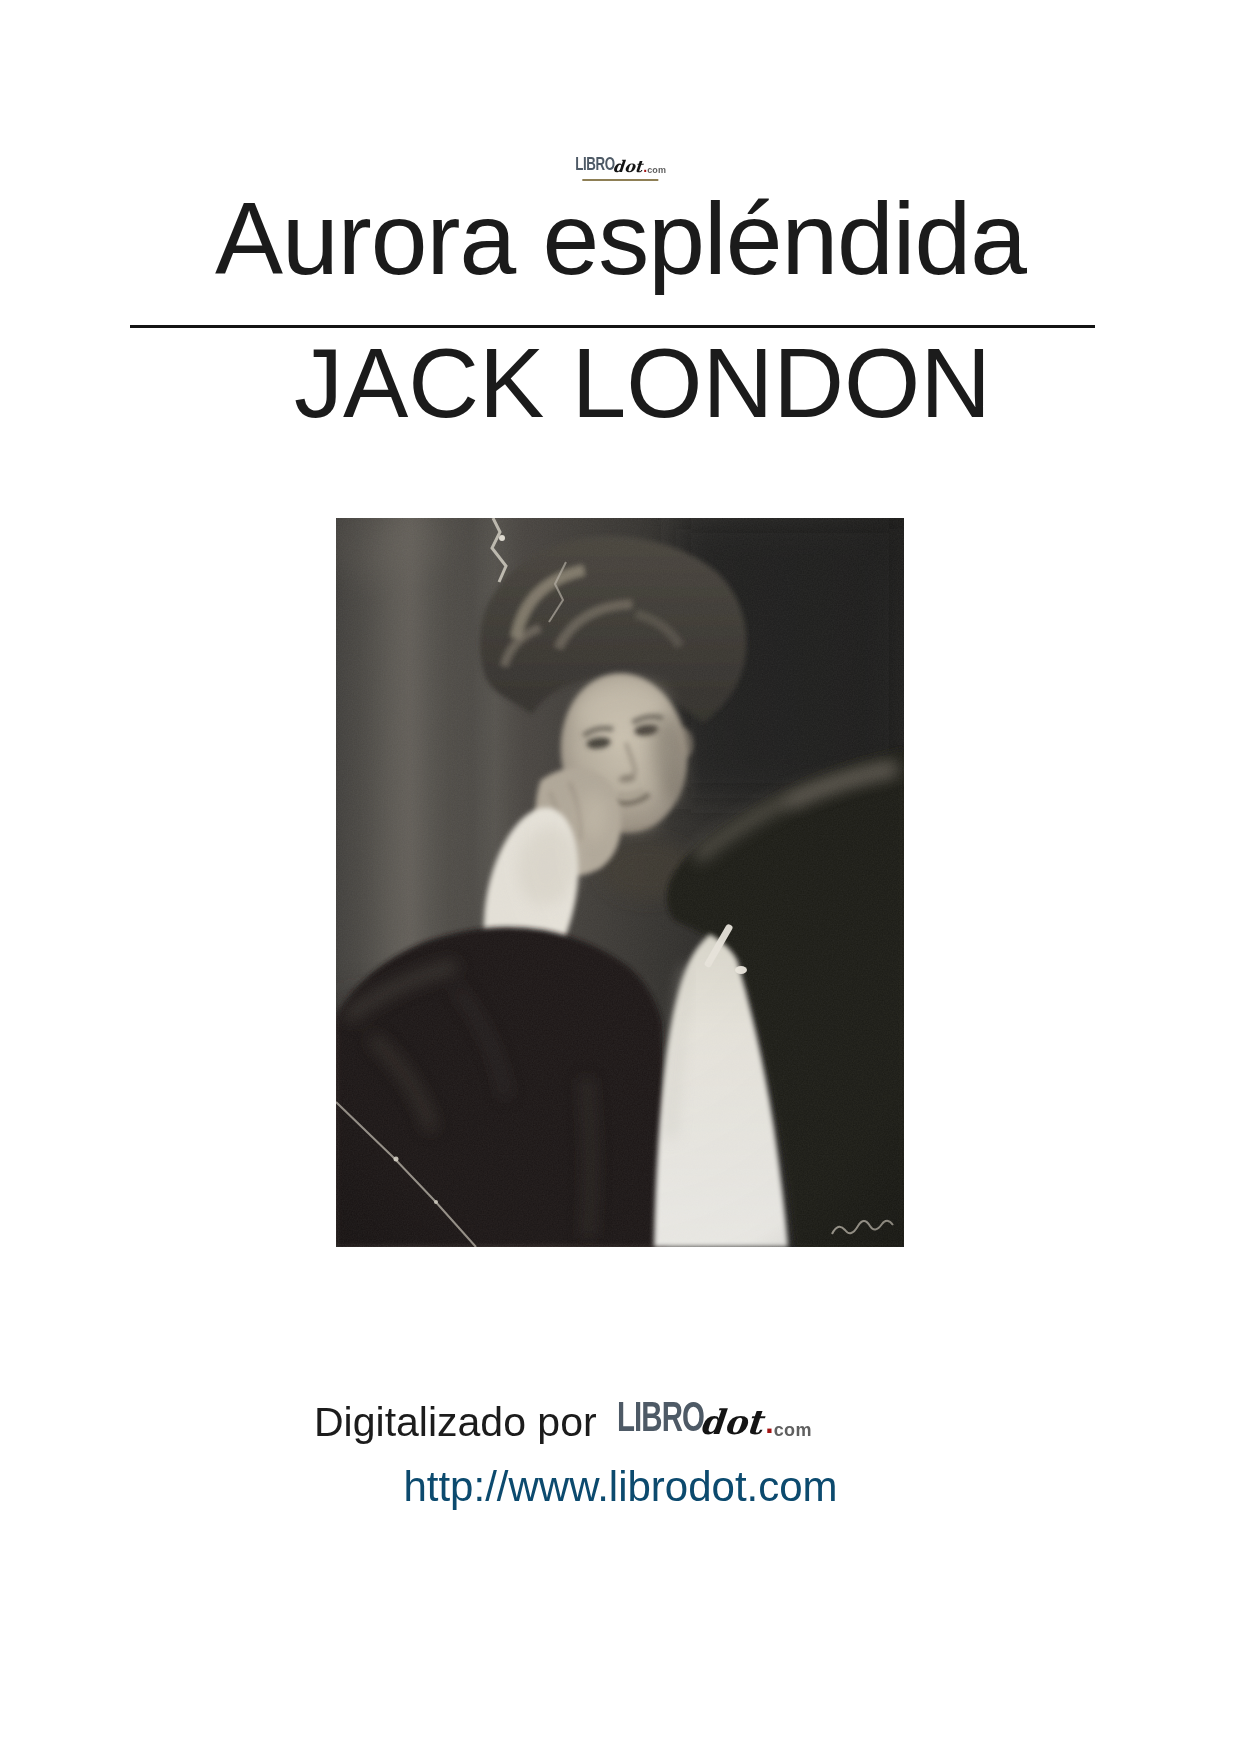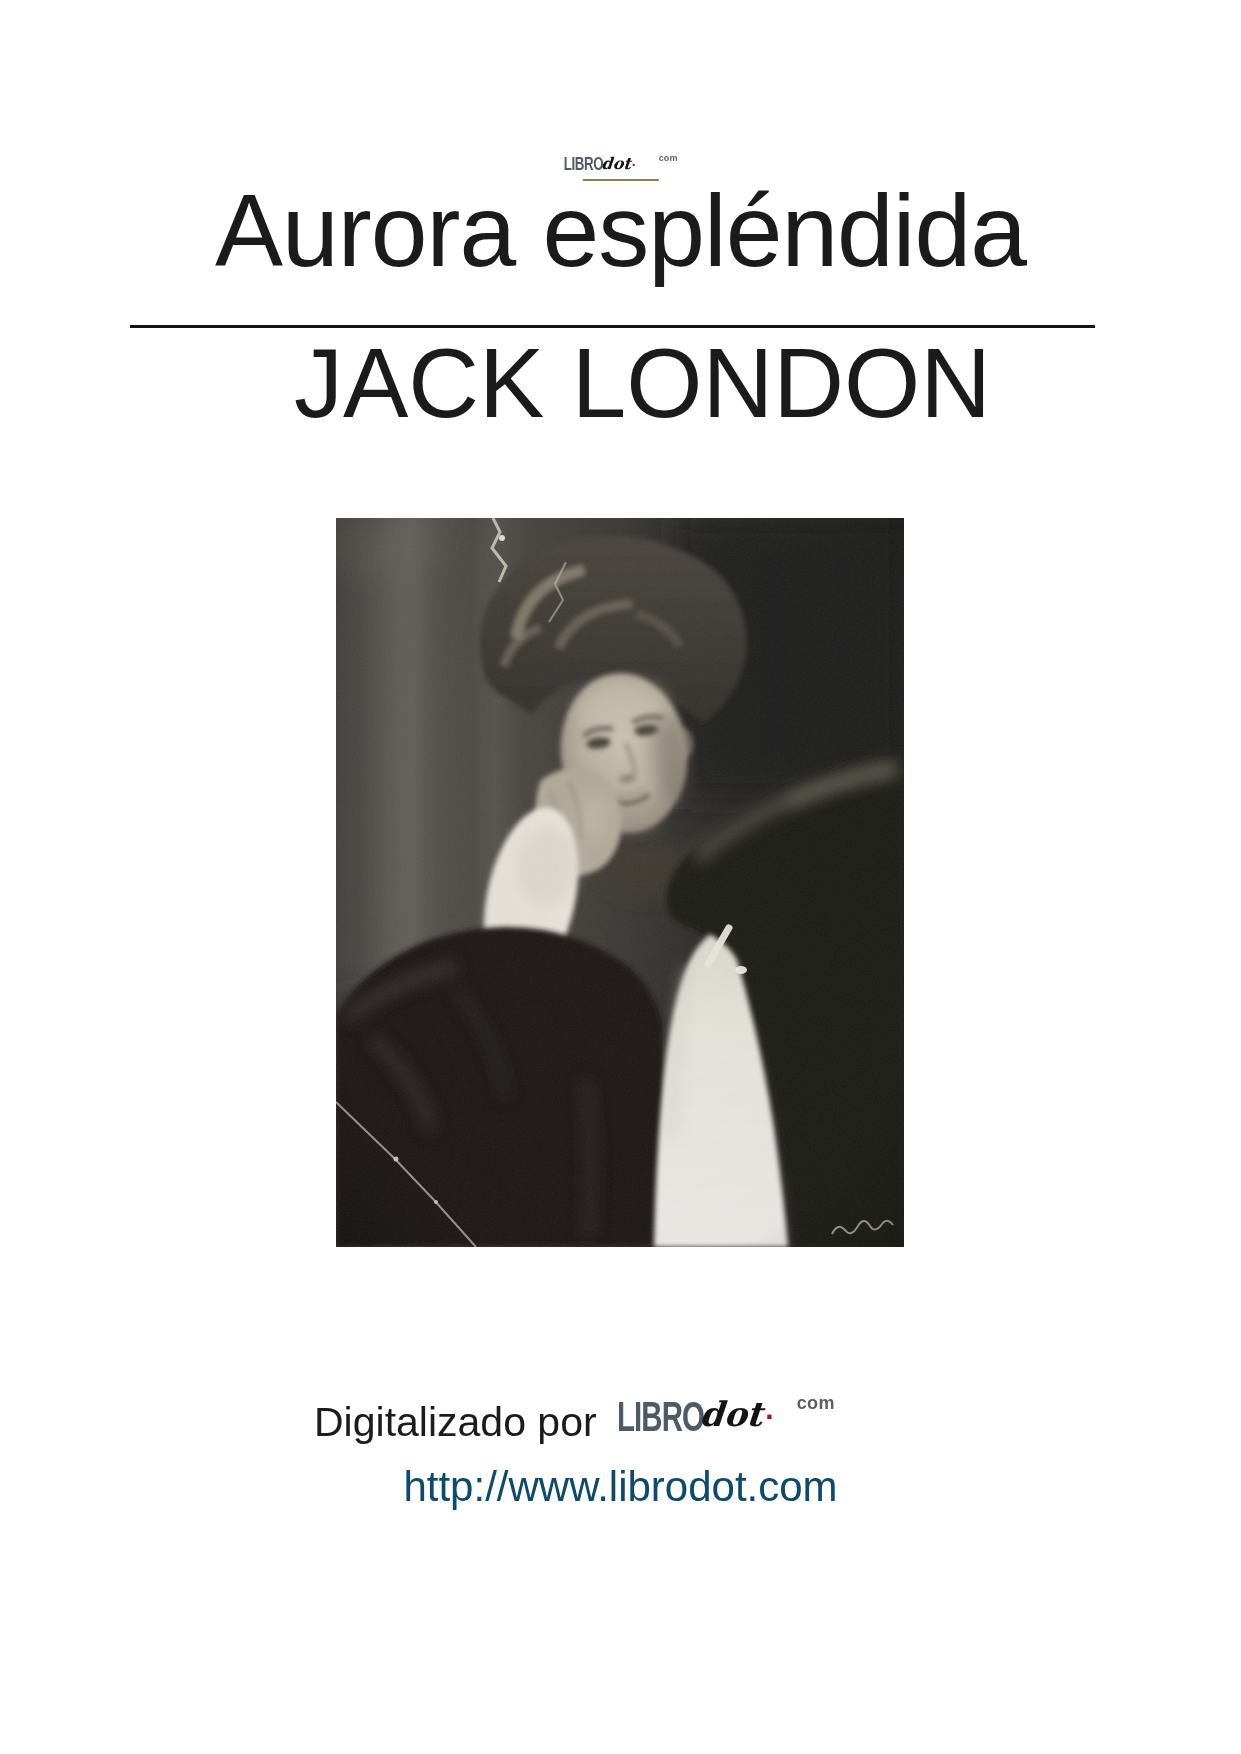--- a/index.html
+++ b/index.html
@@ -10,42 +10,42 @@
     overflow:hidden;
     font-family:"Liberation Sans", sans-serif;
     color:#1b1b1b;
   }
 
   
   .top-logo{
     position:absolute;top:153px;left:50%;transform:translateX(-50%);
     display:flex;flex-direction:column;align-items:center;
   }
-  .logo-row{display:inline-flex;align-items:flex-start;white-space:nowrap;}
+  .logo-row{display:inline-flex;align-items:flex-end;white-space:nowrap;}
   .libro{
     font-family:"Liberation Sans", sans-serif;
     font-weight:800;color:#4e5a66;letter-spacing:-0.03em;
     display:inline-block;transform:scaleX(0.70);transform-origin:left center;
     margin-right:-0.9em;
   }
   .dot-script{
     font-family:"DejaVu Serif", serif;font-style:italic;font-weight:bold;color:#141414;
     display:inline-block;transform:skewX(-8deg);position:relative;top:0.04em;
   }
   .period{color:#a31414;font-weight:900;position:relative;top:-0.02em;}
-  .com{color:#5f5f5f;font-weight:700;letter-spacing:0.02em;margin-left:23px;}
+  .com{color:#5f5f5f;font-weight:700;letter-spacing:0.02em;}
   .logo-small .libro{font-size:19px;}
   .logo-small .dot-script{font-size:16px;}
   .logo-small .period{font-size:14px;}
   .logo-small .com{font-size:9px;}
   .logo-underline{width:76px;height:2px;background:#8e7f55;margin-top:4px;}
 
   
   .book-title{
-    position:absolute;top:176px;left:0;right:0;margin:0;
+    position:absolute;top:176px;left:0;right:0;margin:8px;
     text-align:center;font-weight:400;font-size:102px;line-height:1.08;
     letter-spacing:-1px;color:#1b1b1b;
   }
   .title-divider{
     position:absolute;top:325px;left:130px;width:965px;height:2.5px;
     background:#141414;
   }
   .author-name{
     position:absolute;top:330px;left:0;right:0;margin:0;
     text-align:center;font-weight:400;font-size:98px;line-height:1.1;

